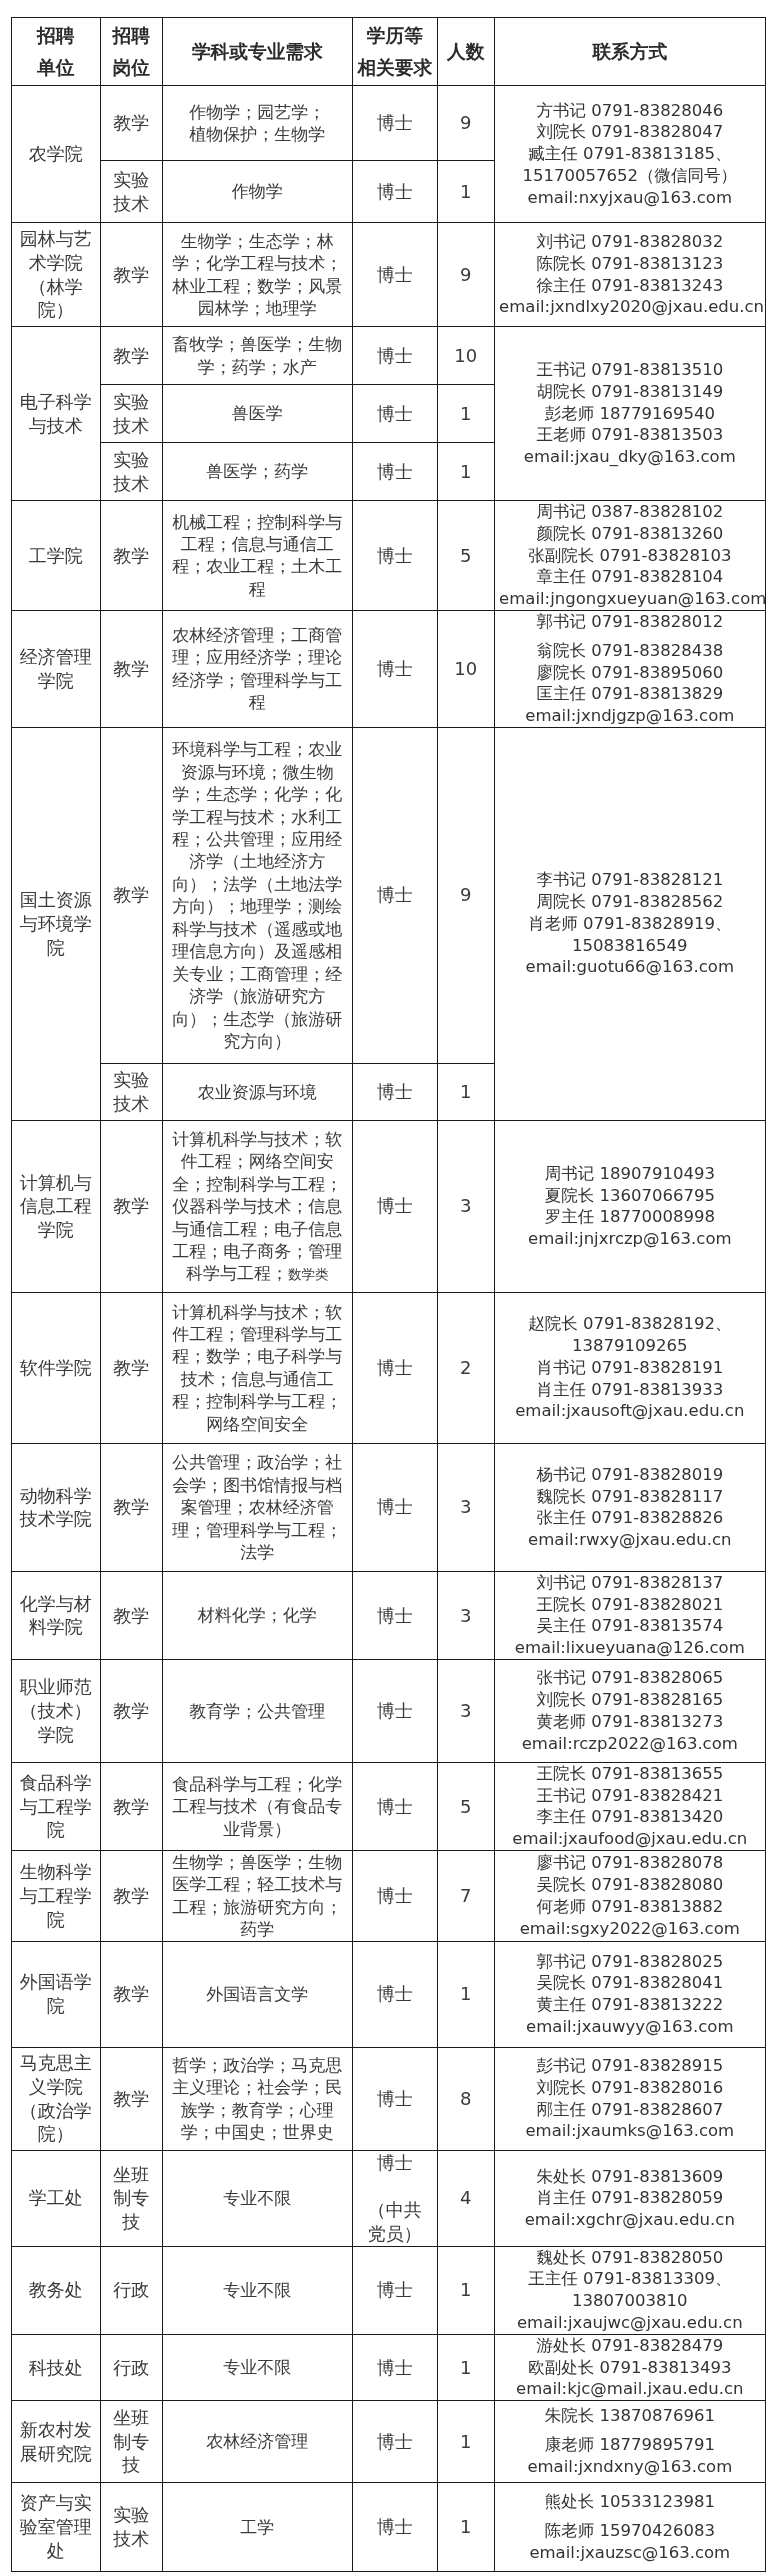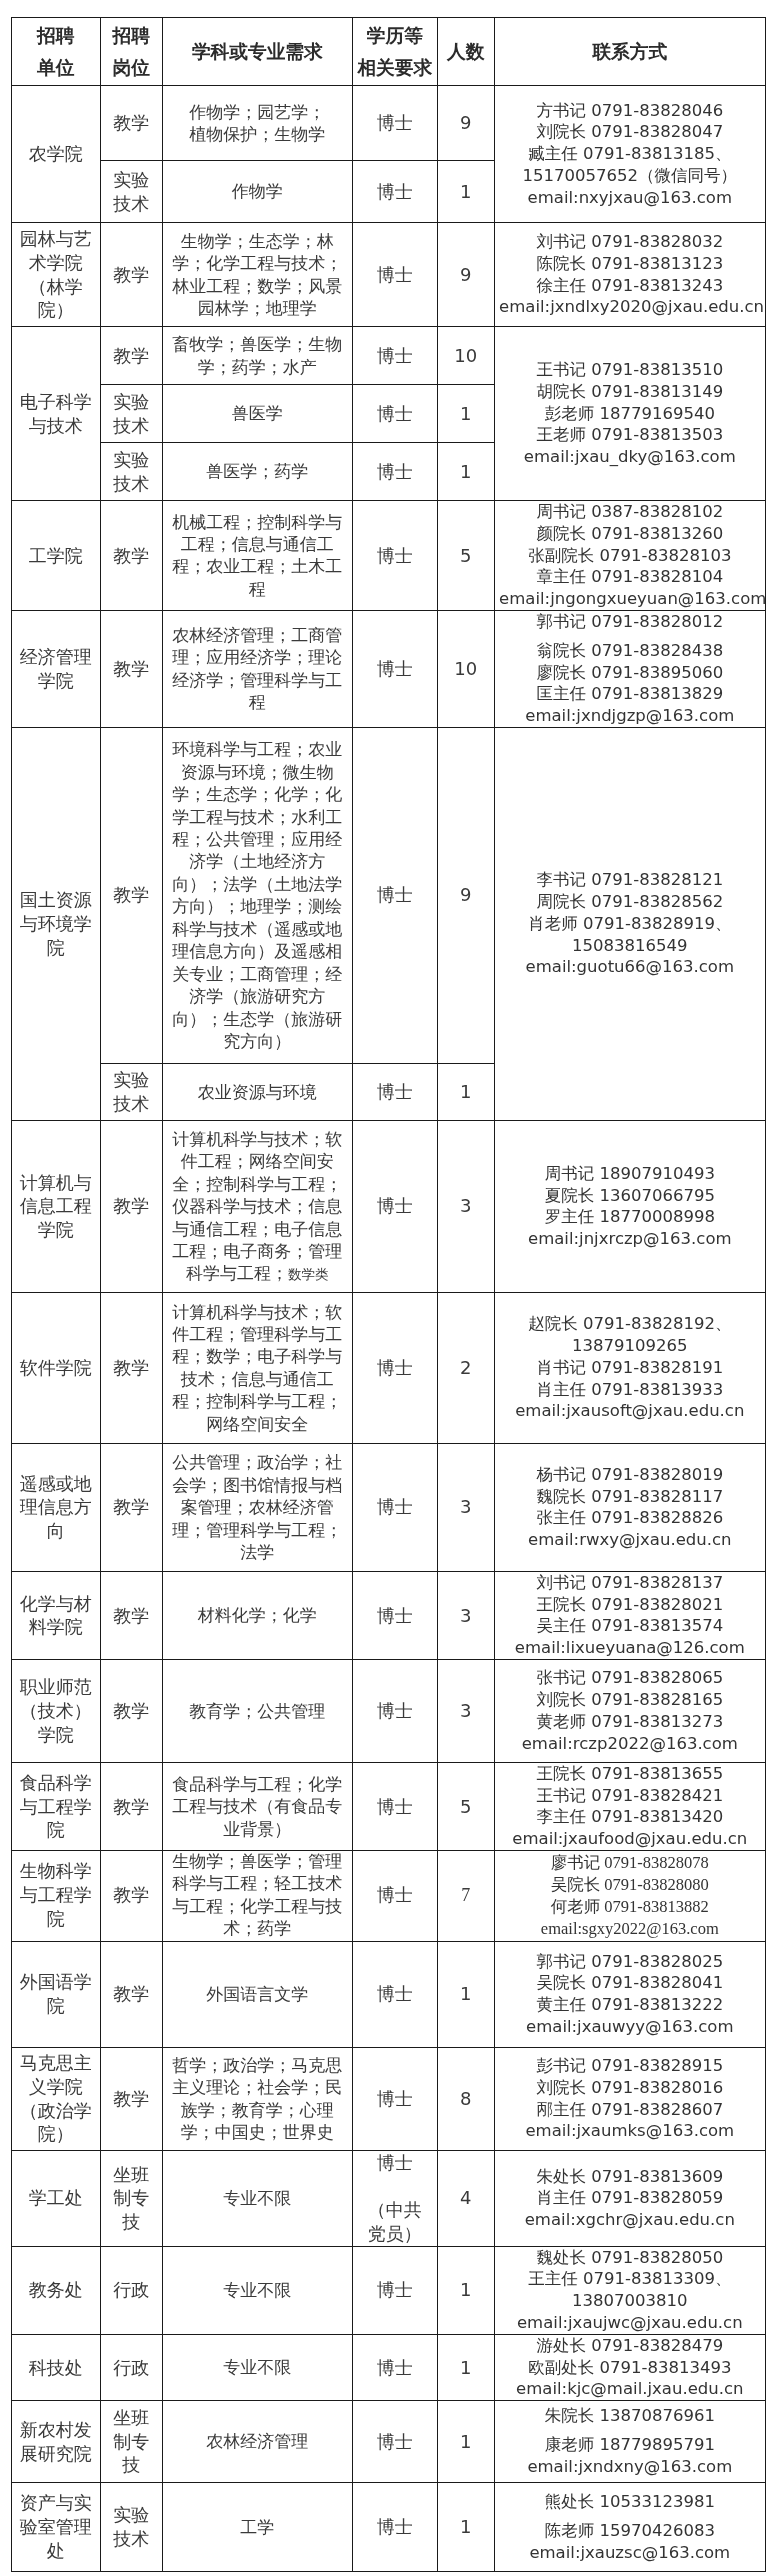--- a/index.html
+++ b/index.html
@@ -180,21 +180,21 @@
         <td class="c-count">2</td>
         <td class="c-contact" rowspan="1">
           <div>赵院长 0791-83828192、</div>
           <div>13879109265</div>
           <div>肖书记 0791-83828191</div>
           <div>肖主任 0791-83813933</div>
           <div>email:jxausoft@jxau.edu.cn</div>
         </td>
       </tr>
       <tr style="height: 128px;">
-        <td class="c-unit" rowspan="1">遥感或地理信息方向</td>
+        <td class="c-unit" rowspan="1">动物科学技术学院</td>
         <td class="c-post" style="white-space: pre-line;">教学</td>
         <td class="c-major"><span style="white-space: pre-line;">公共管理；政治学；社会学；图书馆情报与档案管理；农林经济管理；管理科学与工程；法学</span></td>
         <td class="c-degree" style="white-space: pre-line;">博士</td>
         <td class="c-count">3</td>
         <td class="c-contact" rowspan="1">
           <div>杨书记 0791-83828019</div>
           <div>魏院长 0791-83828117</div>
           <div>张主任 0791-83828826</div>
           <div>email:rwxy@jxau.edu.cn</div>
         </td>
@@ -231,24 +231,24 @@
         <td class="c-major"><span style="white-space: pre-line;">食品科学与工程；化学工程与技术（有食品专业背景）</span></td>
         <td class="c-degree" style="white-space: pre-line;">博士</td>
         <td class="c-count">5</td>
         <td class="c-contact" rowspan="1">
           <div>王院长 0791-83813655</div>
           <div>王书记 0791-83828421</div>
           <div>李主任 0791-83813420</div>
           <div>email:jxaufood@jxau.edu.cn</div>
         </td>
       </tr>
-      <tr style="height: 79px; font-family: Liberation Serif, serif;">
+      <tr style="height: 79px;">
         <td class="c-unit" rowspan="1">生物科学与工程学院</td>
         <td class="c-post" style="white-space: pre-line;">教学</td>
-        <td class="c-major"><span style="white-space: pre-line;">生物学；兽医学；管理科学与工程；轻工技术与工程；化学工程与技术；药学</span></td>
+        <td class="c-major"><span style="white-space: pre-line;">生物学；兽医学；生物医学工程；轻工技术与工程；旅游研究方向；药学</span></td>
         <td class="c-degree" style="white-space: pre-line;">博士</td>
         <td class="c-count">7</td>
         <td class="c-contact" rowspan="1">
           <div>廖书记 0791-83828078</div>
           <div>吴院长 0791-83828080</div>
           <div>何老师 0791-83813882</div>
           <div>email:sgxy2022@163.com</div>
         </td>
       </tr>
       <tr style="height: 106px;">

